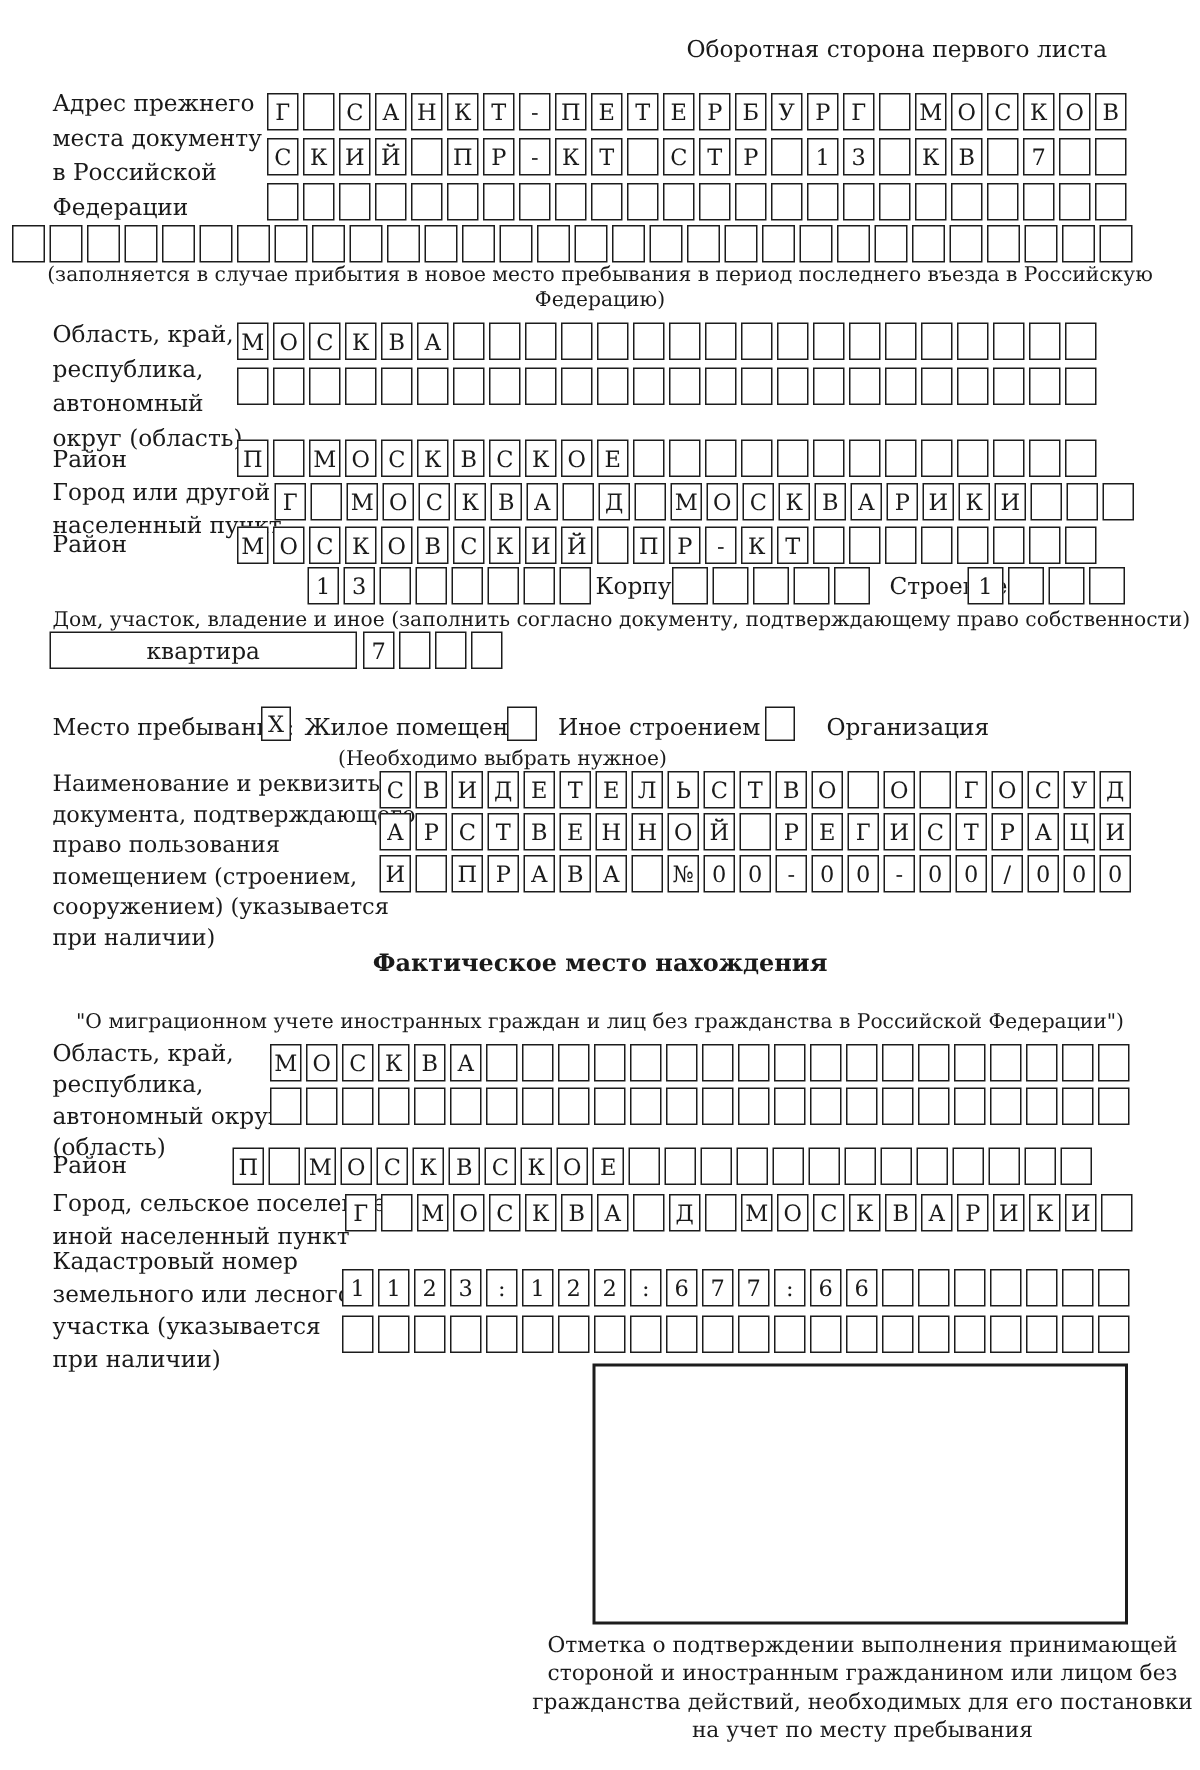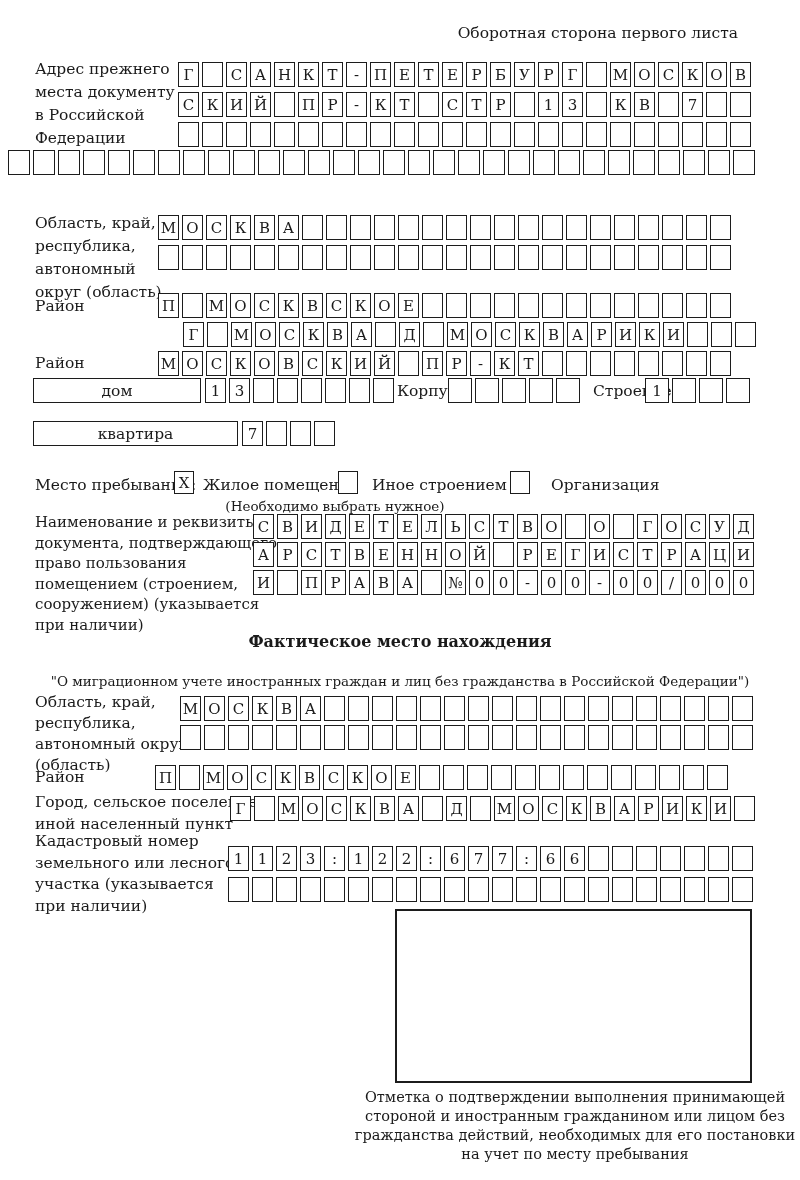--- a/index.html
+++ b/index.html
@@ -24,34 +24,35 @@
 <body>
 
 <div class="page">
 
   <div class="abs" style="top:24px;right:62px;font-size:15.5px;">Оборотная сторона первого листа</div>
 
   <div class="abs lbl" style="left:35px;top:58px;">Адрес прежнего
 места документу
 в Российской
 Федерации</div>
+  <div class="abs note center" style="top:175px;">(заполняется в случае прибытия в новое место пребывания в период последнего въезда в Российскую Федерацию)</div>
 
 
   <div class="abs lbl" style="left:35px;top:212px;">Область, край,
 республика,
 автономный
 округ (область)</div>
   <div class="abs lbl" style="left:35px;top:295px;">Район</div>
+  <div class="abs lbl" style="left:35px;top:317px;line-height:22px;">Город или другой
+населенный пункт</div>
   <div class="abs lbl" style="left:35px;top:352px;">Район</div>
 
-  <div class="widebox" style="left:33px;top:378px;width:168px;height:25px;">
-    <span>дом</span>
-  </div>
   <div class="abs lbl" style="left:397px;top:380px;">Корпус</div>
   <div class="abs lbl" style="left:593px;top:380px;">Строение</div>
+  <div class="abs note" style="left:35px;top:405px;">Дом, участок, владение и иное (заполнить согласно документу, подтверждающему право собственности)</div>
 
   <div class="widebox" style="left:33px;top:421px;width:205px;height:25px;">
     <span>квартира</span>
   </div>
 
   <div class="abs lbl" style="left:35px;top:474px;">Место пребывания:</div>
   <div class="cb" style="left:174px;top:471px;">
     <span>X</span>
   </div>
   <div class="abs lbl" style="left:203px;top:474px;">Жилое помещение</div>

